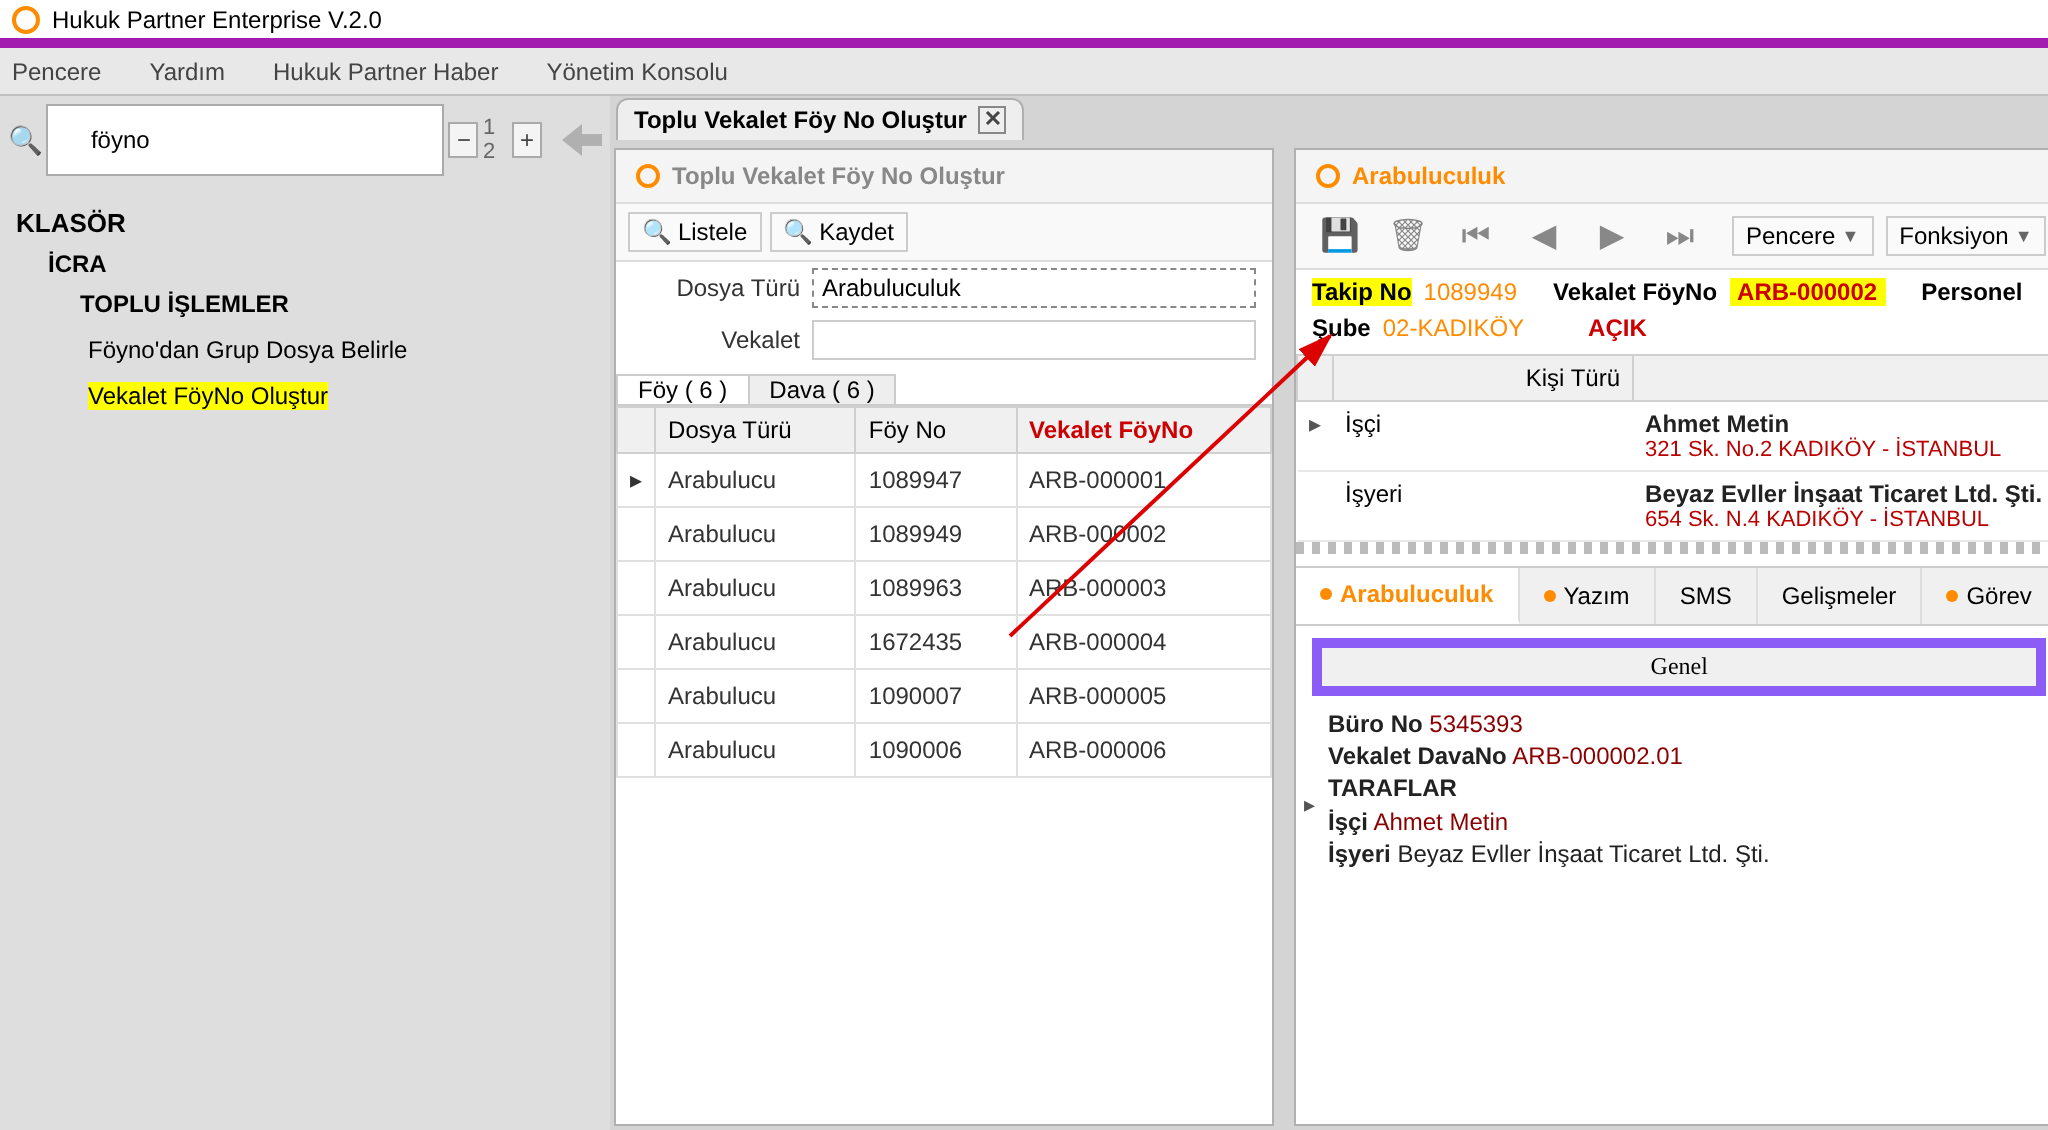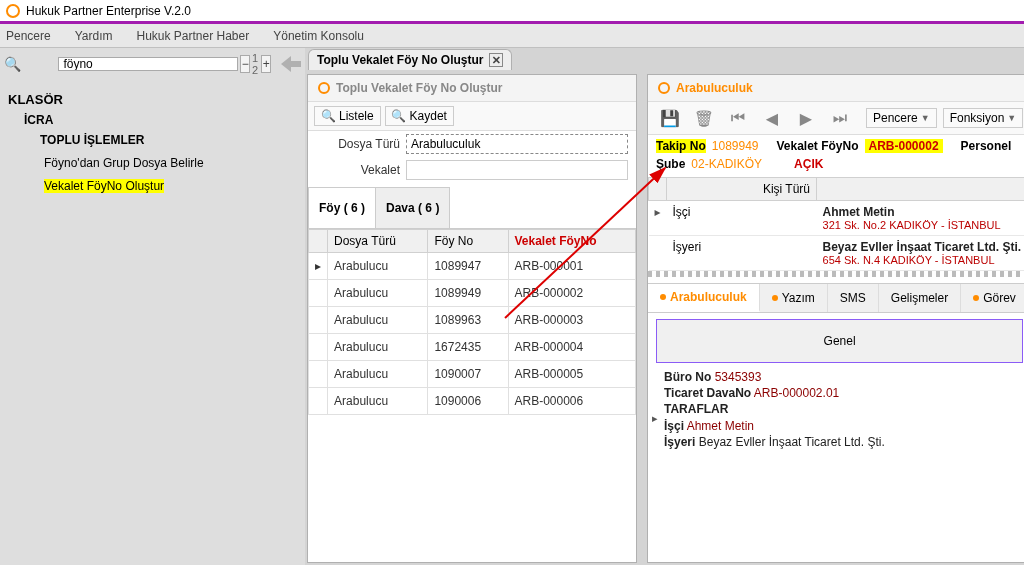--- a/index.html
+++ b/index.html
@@ -1,29 +1,29 @@
 <!DOCTYPE html>
 <html><head>
 <meta charset="utf-8">
 <style>
   * { box-sizing: border-box; margin: 0; padding: 0; font-family: Arial, sans-serif; font-size: 12px; }
   body { background: #d4d4d4; width: 1024px; height: 565px; overflow: hidden; }
 
-  .titlebar { background: #fff; height: 24px; display: flex; align-items: center; padding: 0 6px; border-bottom: 3px solid #a21caf; }
+  .titlebar { background: #fff; height: 24px; display: flex; align-items: center; padding: 0 6px; border-bottom: 5px solid #a21caf; }
   .titlebar .icon { width: 14px; height: 14px; border-radius: 50%; border: 2px solid #ff8c00; margin-right: 6px; }
 
   .menubar { background: #e8e8e8; height: 24px; display: flex; align-items: center; padding: 0 6px; gap: 24px; border-bottom: 1px solid #c0c0c0; }
   .menubar-item { color: #444; cursor: pointer; }
 
   .main { display: flex; height: calc(565px - 48px); }
 
   .sidebar { width: 305px; background: #dedede; padding: 4px; display: flex; flex-direction: column; }
   .search-row { display: flex; align-items: center; gap: 2px; margin-bottom: 6px; }
   .search-row .mag { font-size: 14px; color: #555; }
-  .search-input { flex: 0 0 180px; height: 14px; padding: 0 4px; border: 1px solid #aaa; margin-left: 35px; }
+  .search-input { flex: 0 0 180px; height: 36px; padding: 0 21px; border: 1px solid #aaa; }
   .sq-btn { width: 18px; height: 18px; border: 1px solid #aaa; background: #f4f4f4; text-align: center; line-height: 16px; font-size: 12px; color: #444; cursor: pointer; }
   .back-btn { width: 24px; height: 24px; display: flex; align-items: center; justify-content: center; color: #888; margin-left: 8px; }
 
   .tree { padding: 6px 4px; }
   .tree-lvl0 { font-weight: bold; font-size: 13px; margin: 4px 0 6px 0; }
   .tree-lvl1 { font-weight: bold; font-size: 12px; margin: 4px 0 6px 16px; }
   .tree-lvl2 { font-weight: bold; font-size: 12px; margin: 4px 0 6px 32px; }
   .tree-lvl3 { font-size: 12px; margin: 3px 0 3px 32px; padding: 3px 4px; }
   .tree-highlight { background: #ffff00; display: inline-block; }
 
@@ -44,21 +44,21 @@
   .toolbar { display: flex; align-items: center; padding: 4px 6px; gap: 4px; border-bottom: 1px solid #ddd; background: #f9f9f9; }
   .tool-btn { display: flex; align-items: center; gap: 3px; border: 1px solid #ccc; background: #fafafa; padding: 2px 6px; cursor: pointer; }
   .tool-btn .mag { font-size: 12px; color: #666; }
 
   .form-row { display: flex; align-items: center; padding: 3px 8px; }
   .form-label { width: 90px; text-align: right; color: #333; padding-right: 6px; }
   .form-input { flex: 1; height: 20px; border: 1px dashed #888; padding: 0 4px; }
   .form-input.plain { border: 1px solid #ccc; }
 
   .subtabs { display: flex; border-bottom: 1px solid #ccc; margin-top: 4px; }
-  .subtab { padding: 13px 10px; border: 1px solid #ccc; border-bottom: none; margin-right: -1px; background: #eee; cursor: pointer; font-weight: bold; }
+  .subtab { padding: 0 10px; border: 1px solid #ccc; border-bottom: none; margin-right: -1px; background: #eee; cursor: pointer; font-weight: normal; }
   .subtab.active { background: #fff; }
 
   .grid { width: 100%; border-collapse: collapse; }
   .grid th { background: #f0f0f0; border: 1px solid #d0d0d0; padding: 4px 6px; text-align: left; font-weight: normal; }
   .grid th.red { color: #c00; font-weight: bold; }
   .grid td { border: 1px solid #e0e0e0; padding: 6px 6px; color: #333; }
   .grid td.num { letter-spacing: 0px; }
   .rowmark { width: 12px; text-align: center; color: #555; }
 
   .right-toolbar { display: flex; align-items: center; gap: 6px; padding: 4px 8px; border-bottom: 1px solid #ddd; background: #f9f9f9; }
@@ -77,21 +77,21 @@
   .person-grid td { border-bottom: 1px solid #e8e8e8; padding: 4px 6px; vertical-align: top; }
   .person-grid .name { font-weight: bold; color: #222; }
   .person-grid .addr { color: #b00; font-size: 11px; }
   .dashband { height: 6px; background: repeating-linear-gradient(90deg,#bbb 0 4px, transparent 4px 8px); }
 
   .lowertabs { display: flex; border-top: 1px solid #ccc; border-bottom: 1px solid #ccc; margin-top: 6px; background: #f0f0f0; }
   .ltab { padding: 6px 12px; cursor: pointer; border-right: 1px solid #ddd; display:flex; align-items:center; gap:4px;}
   .ltab.active { font-weight: bold; color: #ff8c00; background: #fff; border-bottom: 2px solid #fff; }
   .dot { width:6px; height:6px; border-radius:50%; background:#ff8c00; }
 
-  .section-header { text-align: center; background: #f0f0f0; border: 1px solid #8b5cf6; padding: 14px; margin: 6px 8px 0; }
+  .section-header { text-align: center; background: #f0f0f0; border: 5px solid #8b5cf6; padding: 2px; margin: 6px 8px 0; font-family: Liberation Serif, serif; }
 
   .details-box { padding: 6px 8px 6px 16px; color: #222; line-height: 1.35; position: relative; }
   .details-box .arrowmark { position: absolute; left: 4px; top: 48px; color: #555; font-size: 11px; }
   .maroon { color: #8b0000; }
 
   
   .arrow-overlay { position: absolute; pointer-events: none; z-index: 50; }
 </style>
 </head>
 <body>
@@ -301,21 +301,21 @@
             <span class="dot"></span>
             <span>Görev</span>
           </div>
       </div>
 
       <div class="section-header">Genel</div>
 
       <div class="details-box">
         <span class="arrowmark">▸</span>
         <div><b>Büro No</b> <span class="maroon">5345393</span></div>
-        <div><b>Ticaret DavaNo</b> <span class="maroon">ARB-000002.01</span></div>
+        <div><b>Vekalet DavaNo</b> <span class="maroon">ARB-000002.01</span></div>
         <div><b>TARAFLAR</b></div>
         <div><b>İşçi</b> <span class="maroon">Ahmet Metin</span></div>
         <div><b>İşyeri</b> <span>Beyaz Evller İnşaat Ticaret Ltd. Şti.</span></div>
       </div>
     </div>
 
     <svg class="arrow-overlay" style="left:190px; top:110px;" width="200" height="170">
       <defs>
           <marker id="ah" markerWidth="10" markerHeight="10" refX="8" refY="3" orient="auto">
             <path d="M0,0 L9,3 L0,6 Z" fill="#d00"></path>

